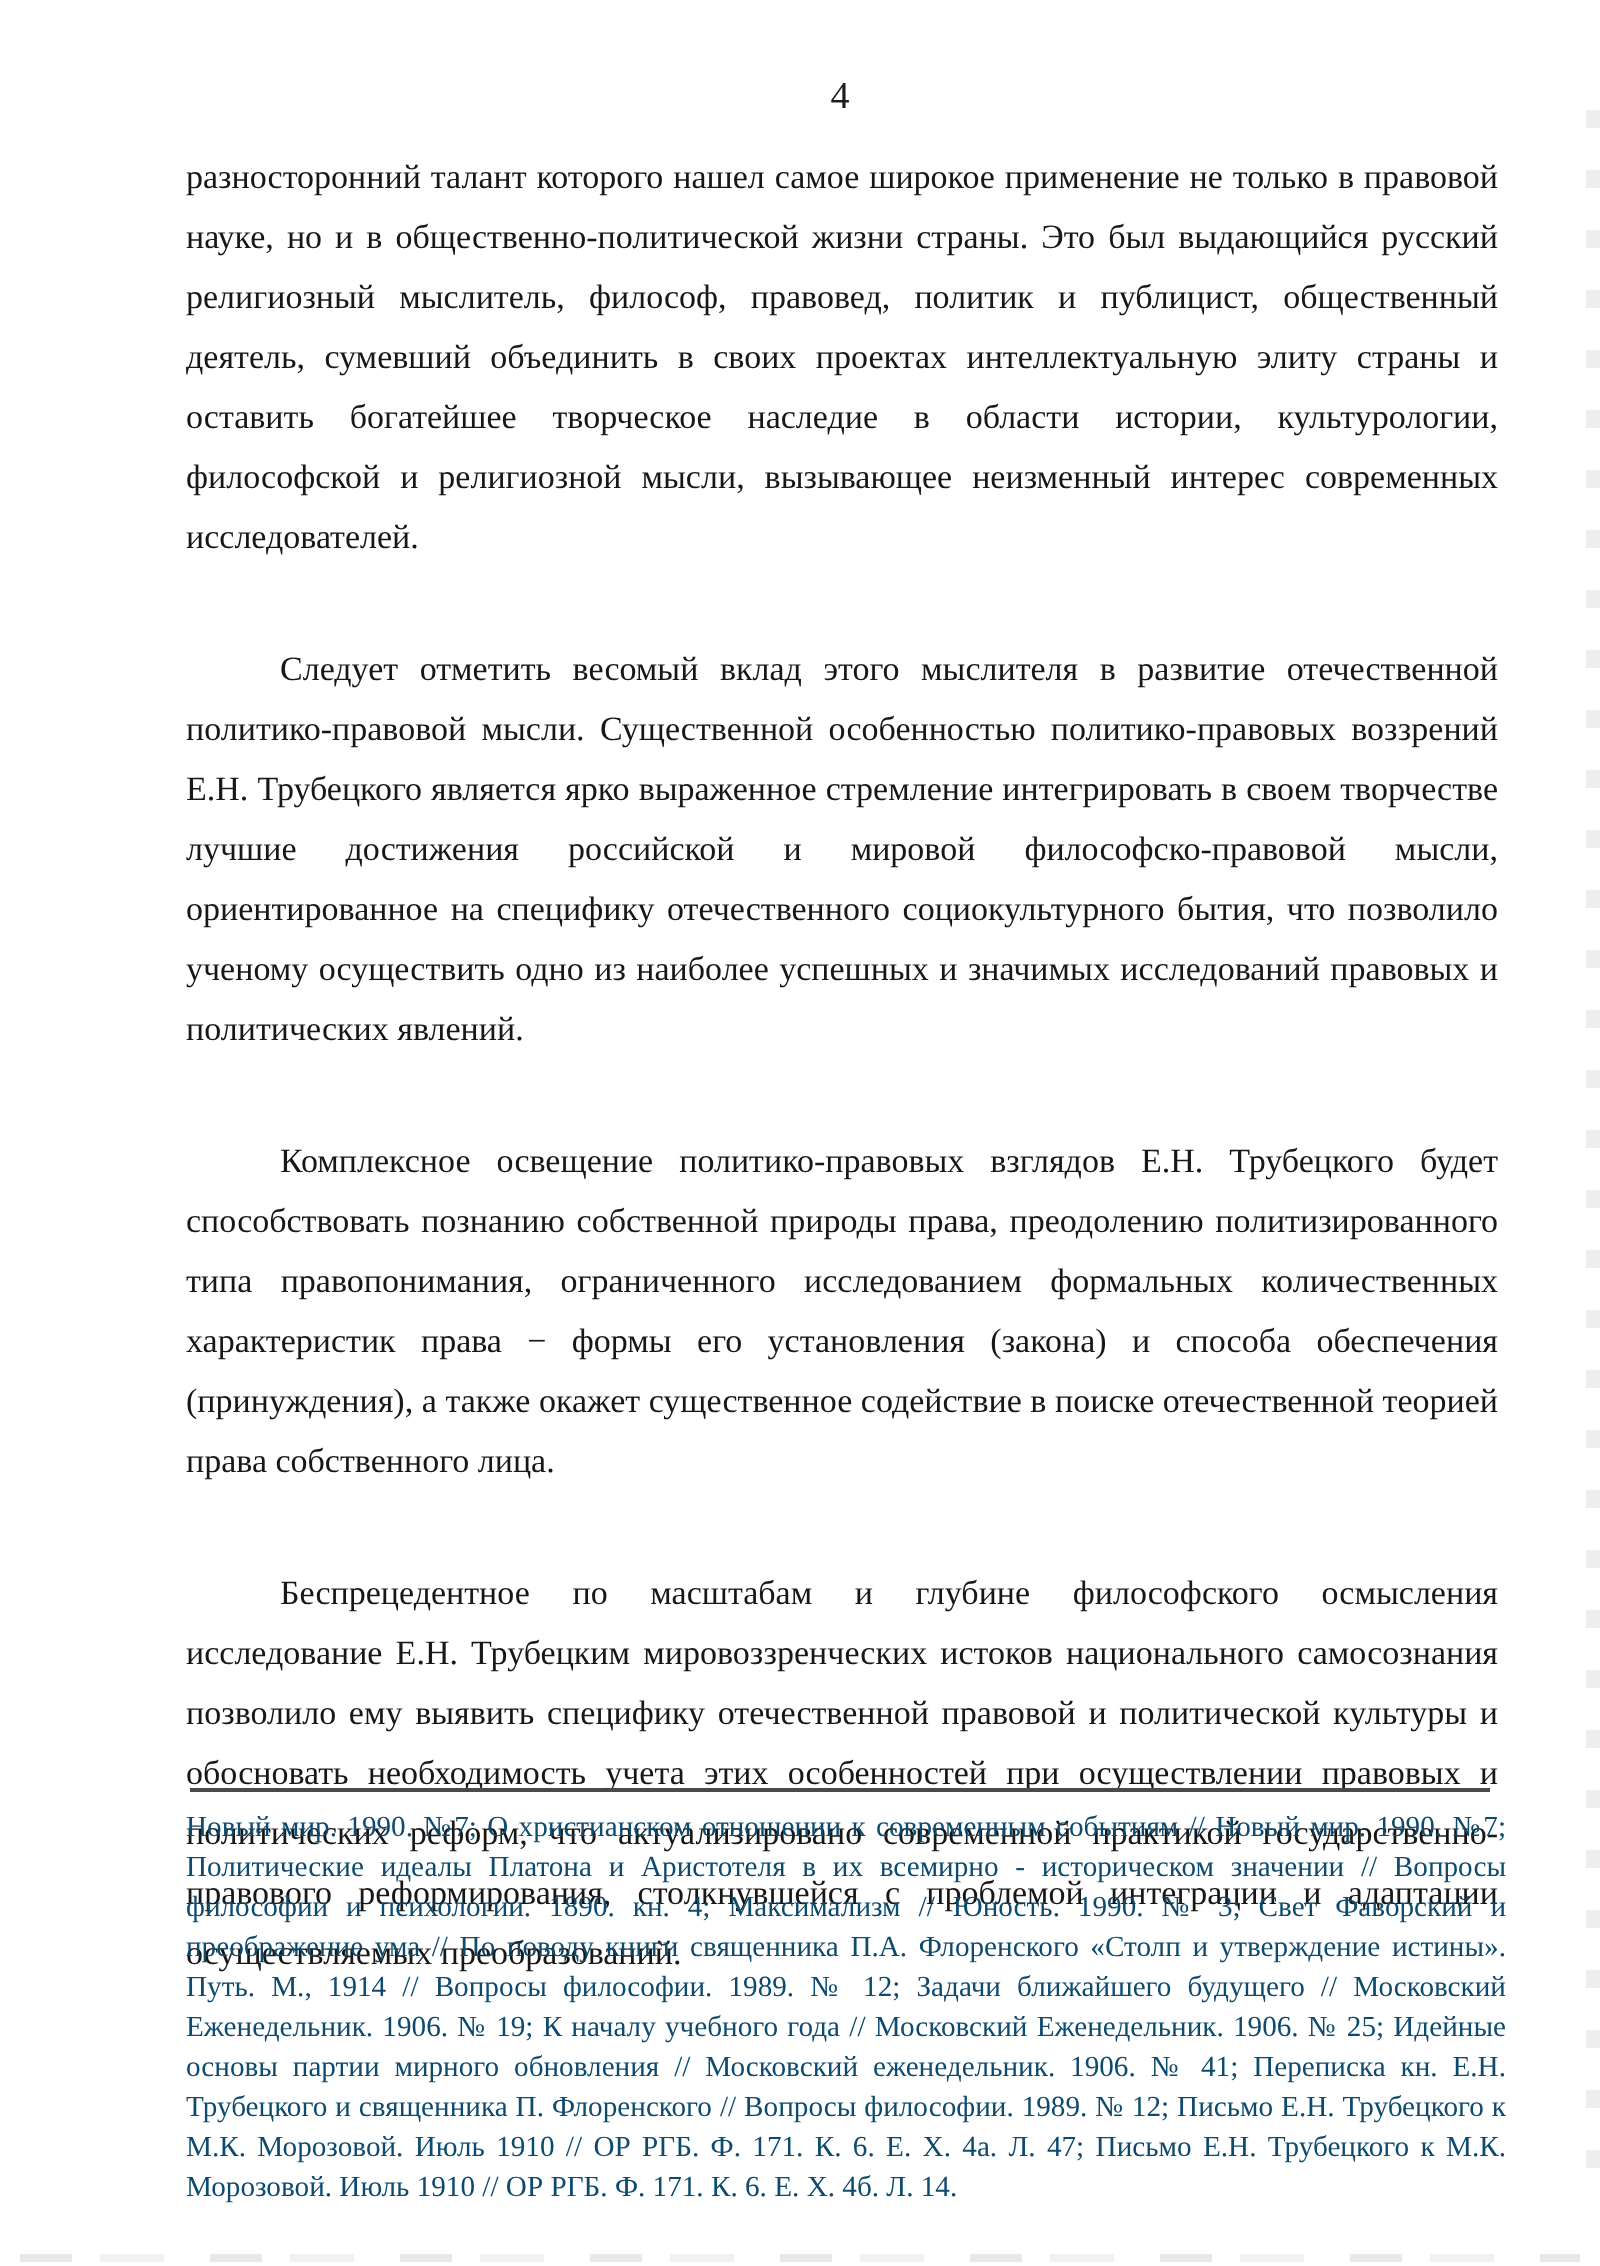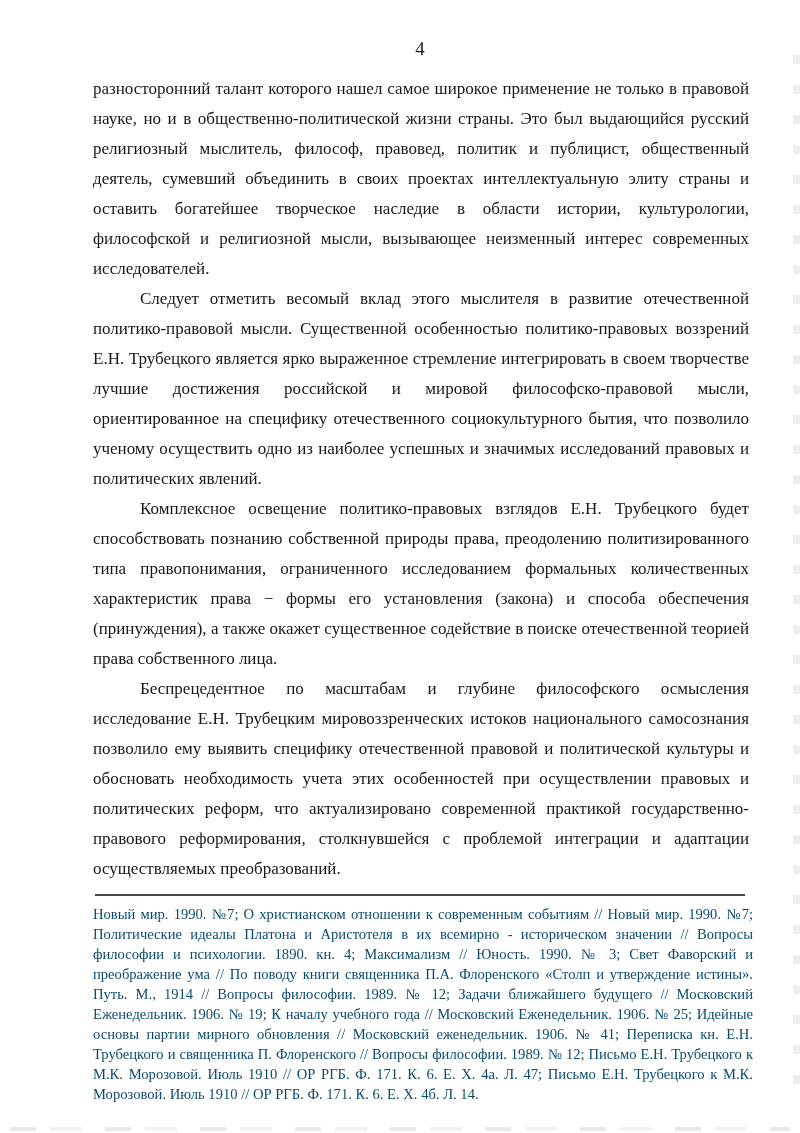--- a/index.html
+++ b/index.html
@@ -29,21 +29,21 @@
     position: absolute;
     top: 74px;
     left: 93px;
     width: 656px;
     font-size: 17px;
     line-height: 30px;
     text-align: justify;
     color: #171717;
   }
   .para { margin: 0; }
-  .para.indented { text-indent: 47px; }
+  .para.indented { text-indent: 47px; margin-top: 36px; }
   .footnote-rule {
     position: absolute;
     top: 894px;
     left: 95px;
     width: 650px;
     border: 0;
     border-top: 2px solid #4a4a4a;
     margin: 0;
   }
   .footnote {

